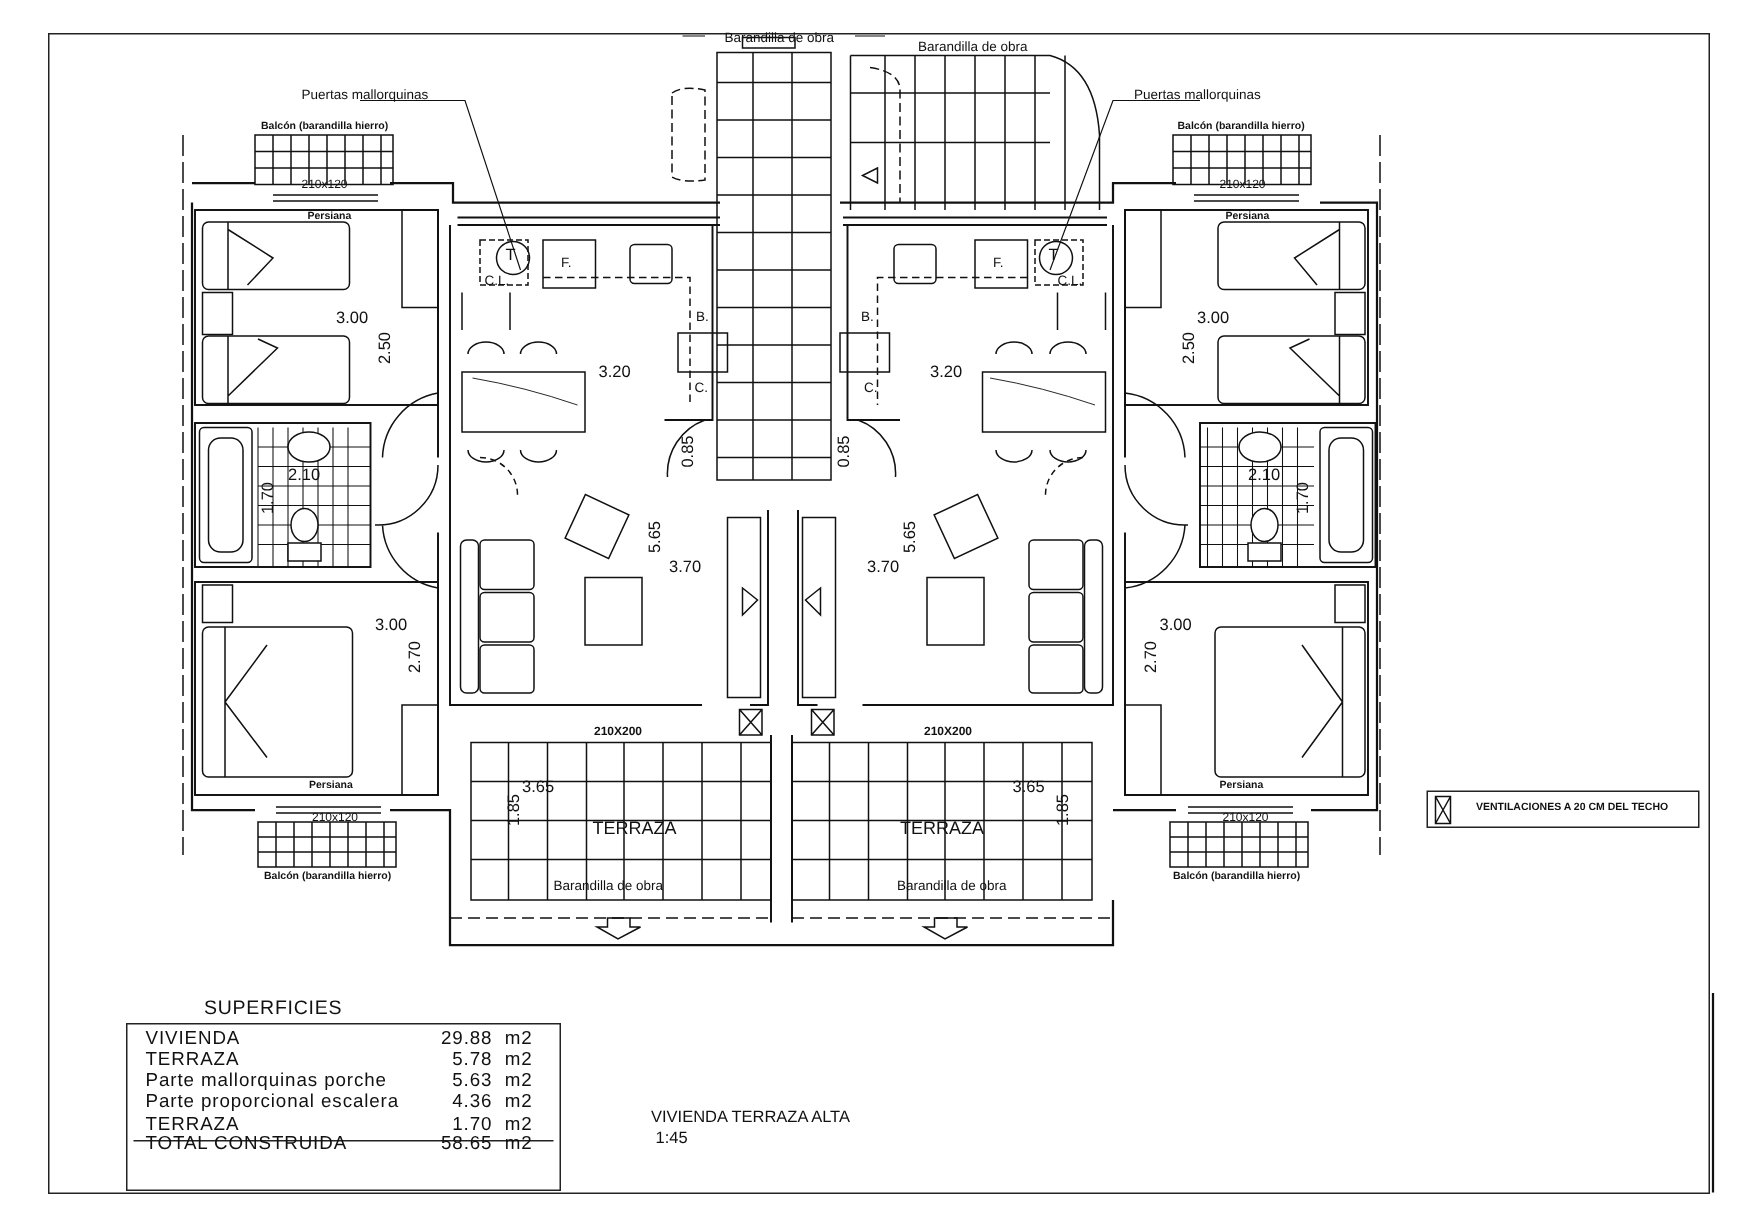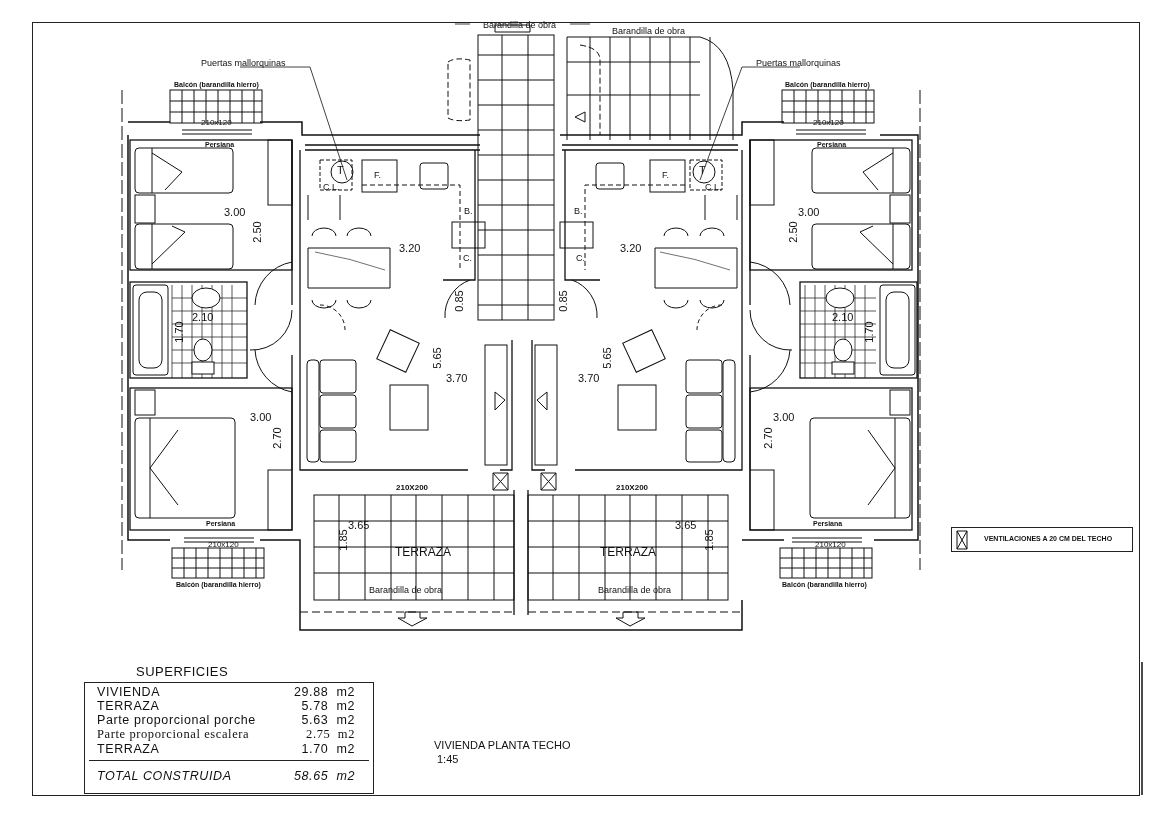--- a/index.html
+++ b/index.html
@@ -289,32 +289,32 @@
 <div class="surf-box">
   <div class="surf-row" style="top:2px;">
     <span>VIVIENDA</span>
     <span><span>29.88</span>&nbsp;&nbsp;<span>m2</span></span>
   </div>
   <div class="surf-row" style="top:16px;">
     <span>TERRAZA</span>
     <span><span>5.78</span>&nbsp;&nbsp;<span>m2</span></span>
   </div>
   <div class="surf-row" style="top:30px;">
-    <span>Parte proporcional porche</span>
+    <span>Parte mallorquinas porche</span>
     <span><span>5.63</span>&nbsp;&nbsp;<span>m2</span></span>
   </div>
-  <div class="surf-row" style="top:44px;font-family:Liberation Serif, serif;">
+  <div class="surf-row" style="top:44px;">
     <span>Parte proporcional escalera</span>
-    <span><span>2.75</span>&nbsp;&nbsp;<span>m2</span></span>
+    <span><span>4.36</span>&nbsp;&nbsp;<span>m2</span></span>
   </div>
   <div class="surf-row" style="top:59px;">
     <span>TERRAZA</span>
     <span><span>1.70</span>&nbsp;&nbsp;<span>m2</span></span>
   </div>
   <div class="surf-sep"></div>
-  <div class="surf-row" style="top:86px;font-style:italic;">
+  <div class="surf-row" style="top:72px;">
     <span>TOTAL CONSTRUIDA</span>
     <span><span>58.65</span>&nbsp;&nbsp;<span>m2</span></span>
   </div>
 </div>
 
-<div class="plan-title">VIVIENDA PLANTA TECHO</div>
+<div class="plan-title">VIVIENDA TERRAZA ALTA</div>
 <div class="plan-scale">1:45</div>
 
 </body></html>

